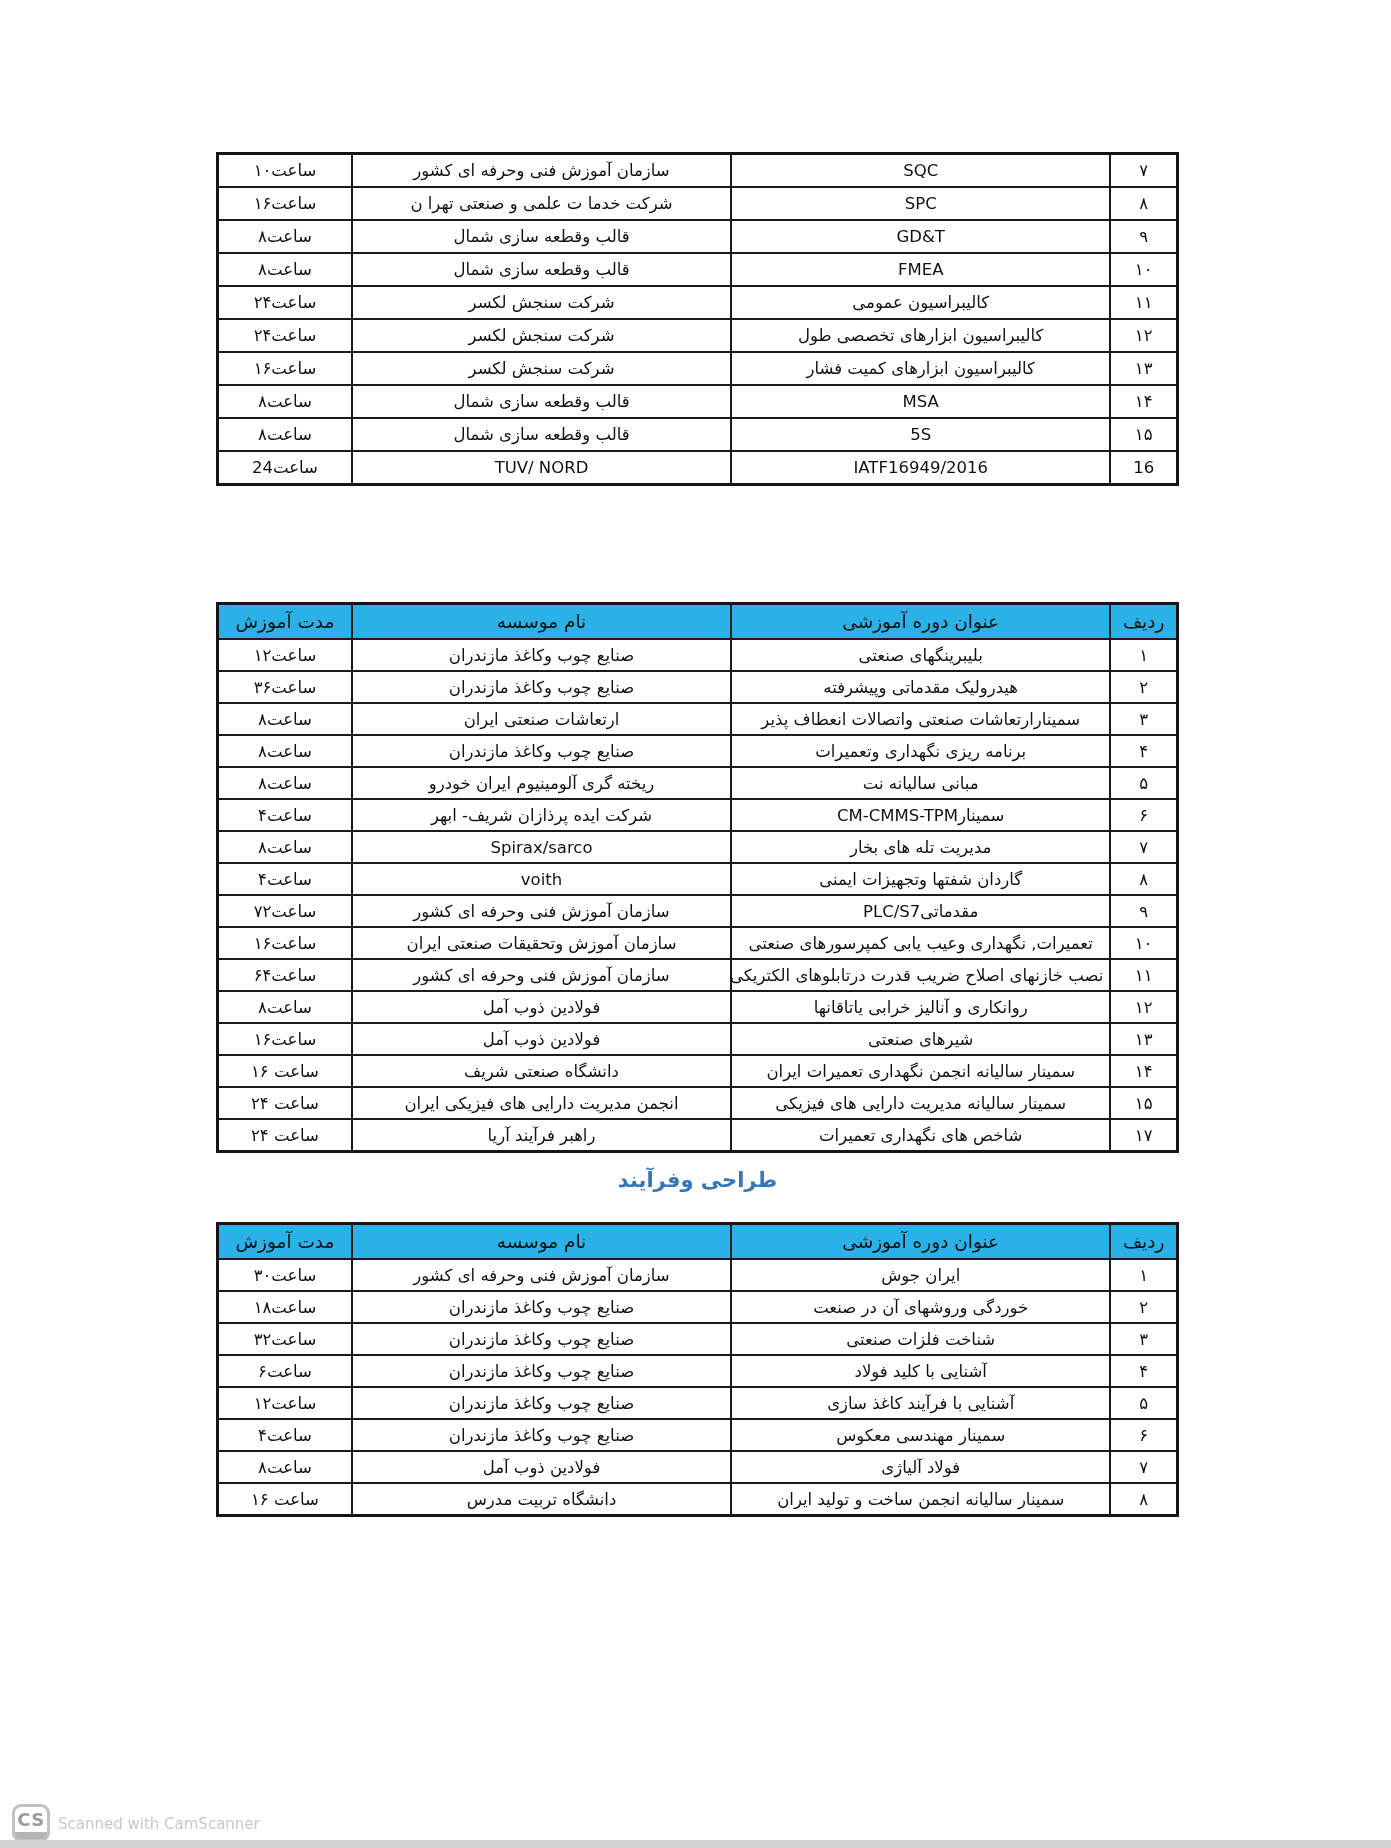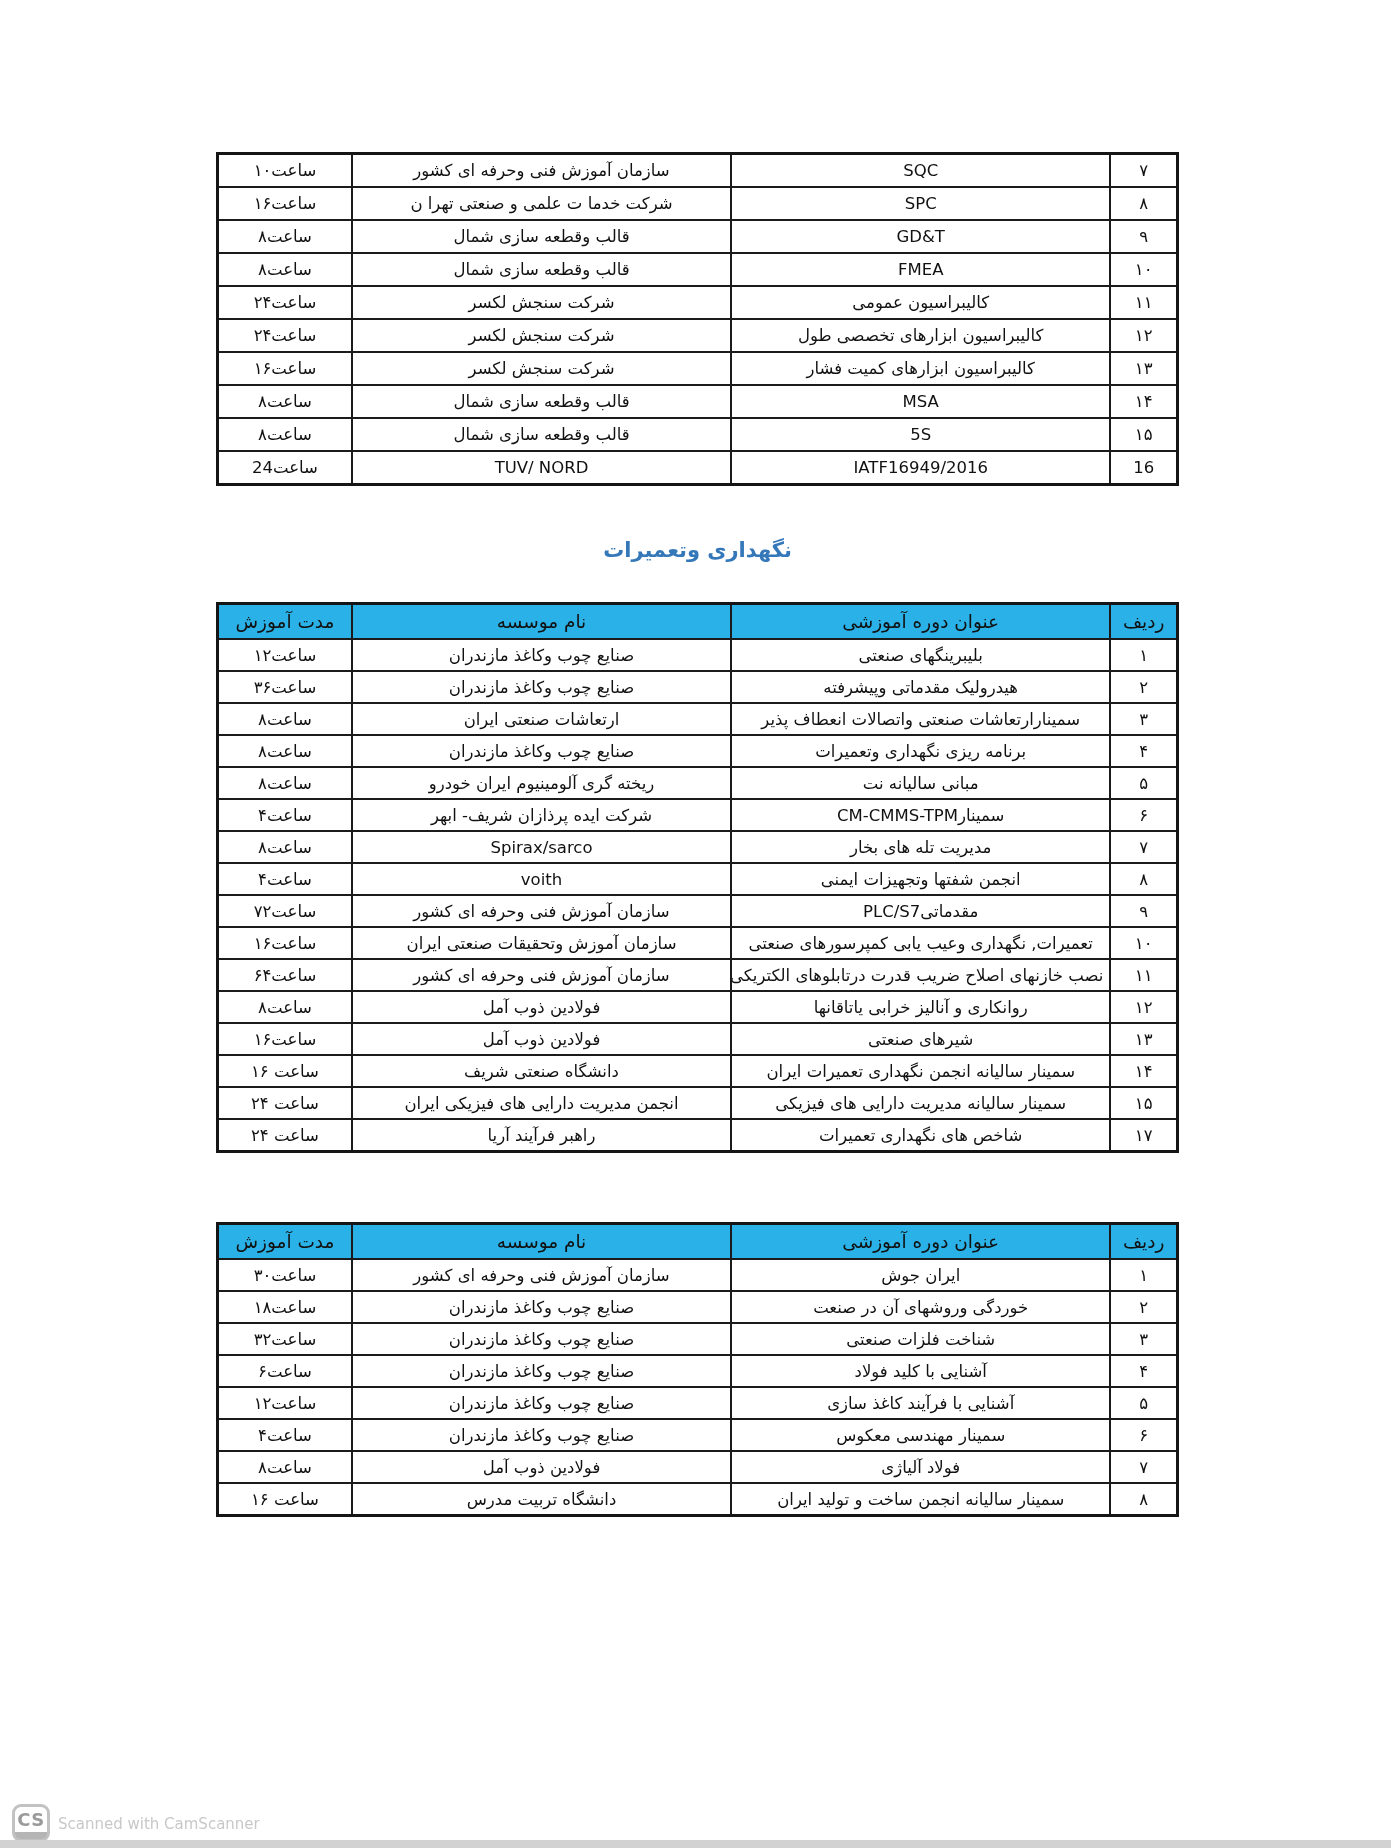--- a/index.html
+++ b/index.html
@@ -141,21 +141,20 @@
         </tr>
         <tr>
           <td class="c-num">16</td>
           <td class="c-course">IATF16949/2016</td>
           <td class="c-inst">TUV/ NORD</td>
           <td class="c-dur">24ساعت</td>
         </tr>
       </tbody>
   </table>
 
-  <div class="section-heading" id="heading-maintenance">نگهداری وتعمیرات</div>
 
   <table class="doc-table" id="table-maintenance">
     <colgroup>
       <col class="c-num">
         <col class="c-course">
         <col class="c-inst">
         <col class="c-dur">
     </colgroup>
     <thead>
       <tr>
@@ -203,21 +202,21 @@
           <td class="c-dur">۴ساعت</td>
         </tr>
         <tr>
           <td class="c-num">۷</td>
           <td class="c-course">مدیریت تله های بخار</td>
           <td class="c-inst">Spirax/sarco</td>
           <td class="c-dur">۸ساعت</td>
         </tr>
         <tr>
           <td class="c-num">۸</td>
-          <td class="c-course">انجمن شفتها وتجهیزات ایمنی</td>
+          <td class="c-course">گاردان شفتها وتجهیزات ایمنی</td>
           <td class="c-inst">voith</td>
           <td class="c-dur">۴ساعت</td>
         </tr>
         <tr>
           <td class="c-num">۹</td>
           <td class="c-course">مقدماتیPLC/S7</td>
           <td class="c-inst">سازمان آموزش فنی وحرفه ای کشور</td>
           <td class="c-dur">۷۲ساعت</td>
         </tr>
         <tr>
@@ -258,20 +257,21 @@
         </tr>
         <tr>
           <td class="c-num">۱۷</td>
           <td class="c-course">شاخص های نگهداری تعمیرات</td>
           <td class="c-inst">راهبر فرآیند آریا</td>
           <td class="c-dur">۲۴ ساعت</td>
         </tr>
       </tbody>
   </table>
 
+  <div class="section-heading" id="heading-design">طراحی وفرآیند</div>
 
   <table class="doc-table" id="table-design">
     <colgroup>
       <col class="c-num">
         <col class="c-course">
         <col class="c-inst">
         <col class="c-dur">
     </colgroup>
     <thead>
       <tr>

